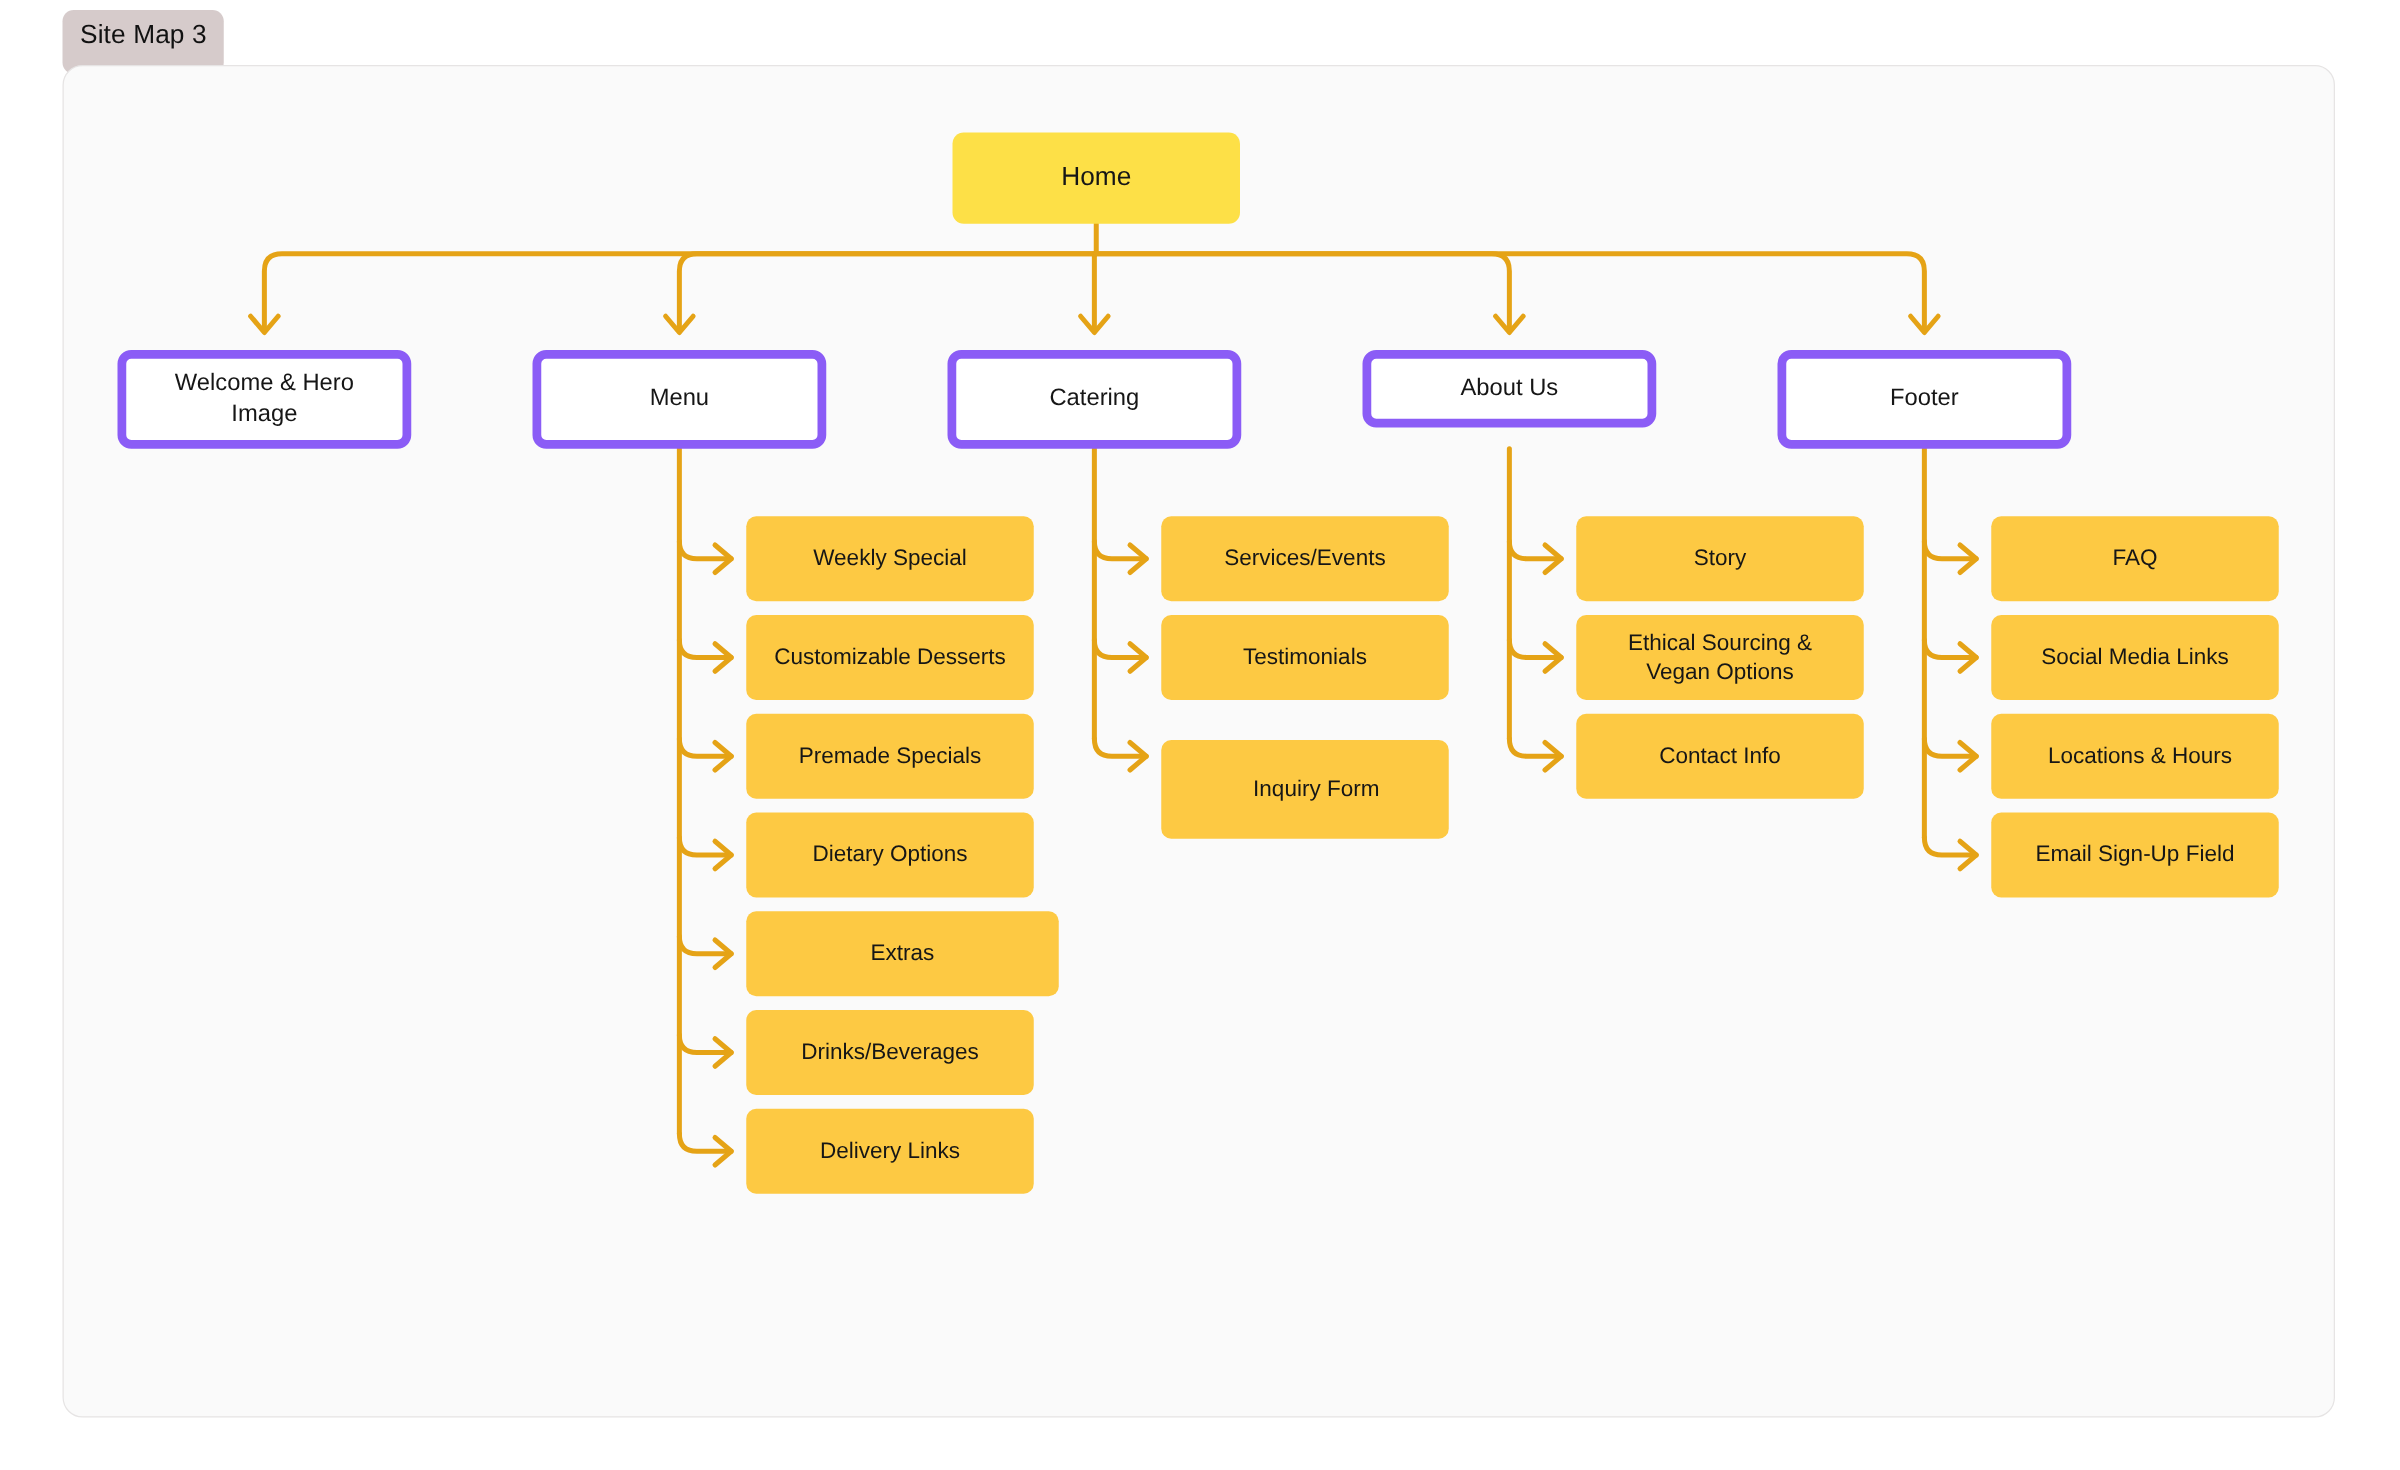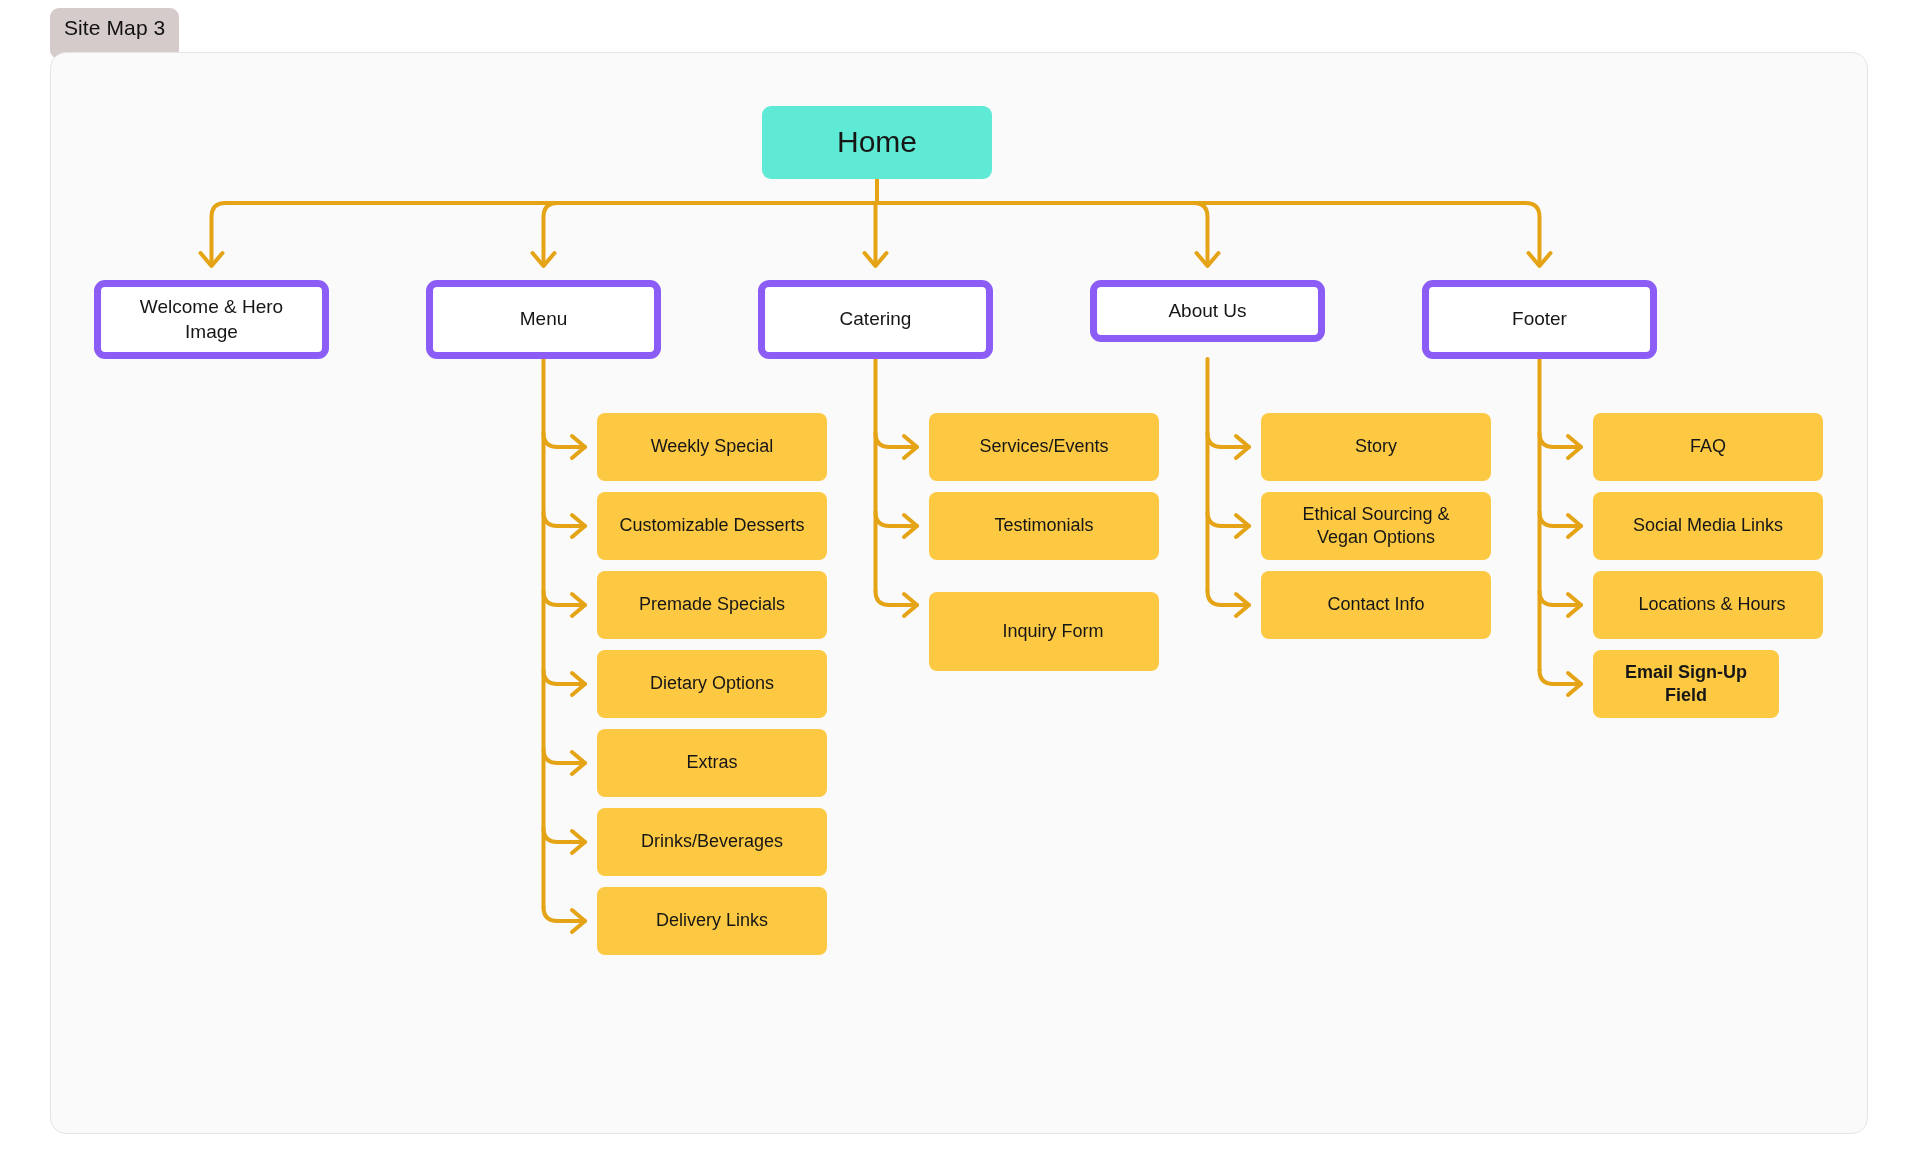--- a/index.html
+++ b/index.html
@@ -70,22 +70,22 @@
     align-items: center;
     justify-content: center;
     text-align: center;
     color: #161616;
     border-radius: 8px;
     padding: 4px 10px;
     line-height: 1.28;
   }
 
   .node.root {
-    background: #5eead4;
-    font-size: 30px;
+    background: #fde047;
+    font-size: 21px;
     border-radius: 9px;
   }
 
   .node.section {
     background: #ffffff;
     border: 7px solid #8b5cf6;
     font-size: 19px;
     border-radius: 11px;
   }
 
@@ -184,21 +184,21 @@
           </div>
           <div class="node leaf" style="left: 546px; top: 439px; width: 230px; height: 68px;">
             <span class="label">Customizable Desserts</span>
           </div>
           <div class="node leaf" style="left: 546px; top: 518px; width: 230px; height: 68px;">
             <span class="label">Premade Specials</span>
           </div>
           <div class="node leaf" style="left: 546px; top: 597px; width: 230px; height: 68px;">
             <span class="label">Dietary Options</span>
           </div>
-          <div class="node leaf" style="left: 546px; top: 676px; width: 230px; height: 68px;">
+          <div class="node leaf" style="left: 546px; top: 676px; width: 250px; height: 68px;">
             <span class="label">Extras</span>
           </div>
           <div class="node leaf" style="left: 546px; top: 755px; width: 230px; height: 68px;">
             <span class="label">Drinks/Beverages</span>
           </div>
           <div class="node leaf" style="left: 546px; top: 834px; width: 230px; height: 68px;">
             <span class="label">Delivery Links</span>
           </div>
           <div class="node leaf" style="left: 878px; top: 360px; width: 230px; height: 68px;">
             <span class="label">Services/Events</span>
@@ -221,20 +221,20 @@
           </div>
           <div class="node leaf" style="left: 1542px; top: 360px; width: 230px; height: 68px;">
             <span class="label">FAQ</span>
           </div>
           <div class="node leaf" style="left: 1542px; top: 439px; width: 230px; height: 68px;">
             <span class="label">Social Media Links</span>
           </div>
           <div class="node leaf" style="left: 1542px; top: 518px; width: 230px; height: 68px; padding-left: 18px;">
             <span class="label">Locations &amp; Hours</span>
           </div>
-          <div class="node leaf" style="left: 1542px; top: 597px; width: 186px; height: 68px; font-weight: bold;">
+          <div class="node leaf" style="left: 1542px; top: 597px; width: 230px; height: 68px;">
             <span class="label">Email Sign-Up Field</span>
           </div>
         </div>
     </div>
   </div>
 
 </div>
 
 </body></html>

